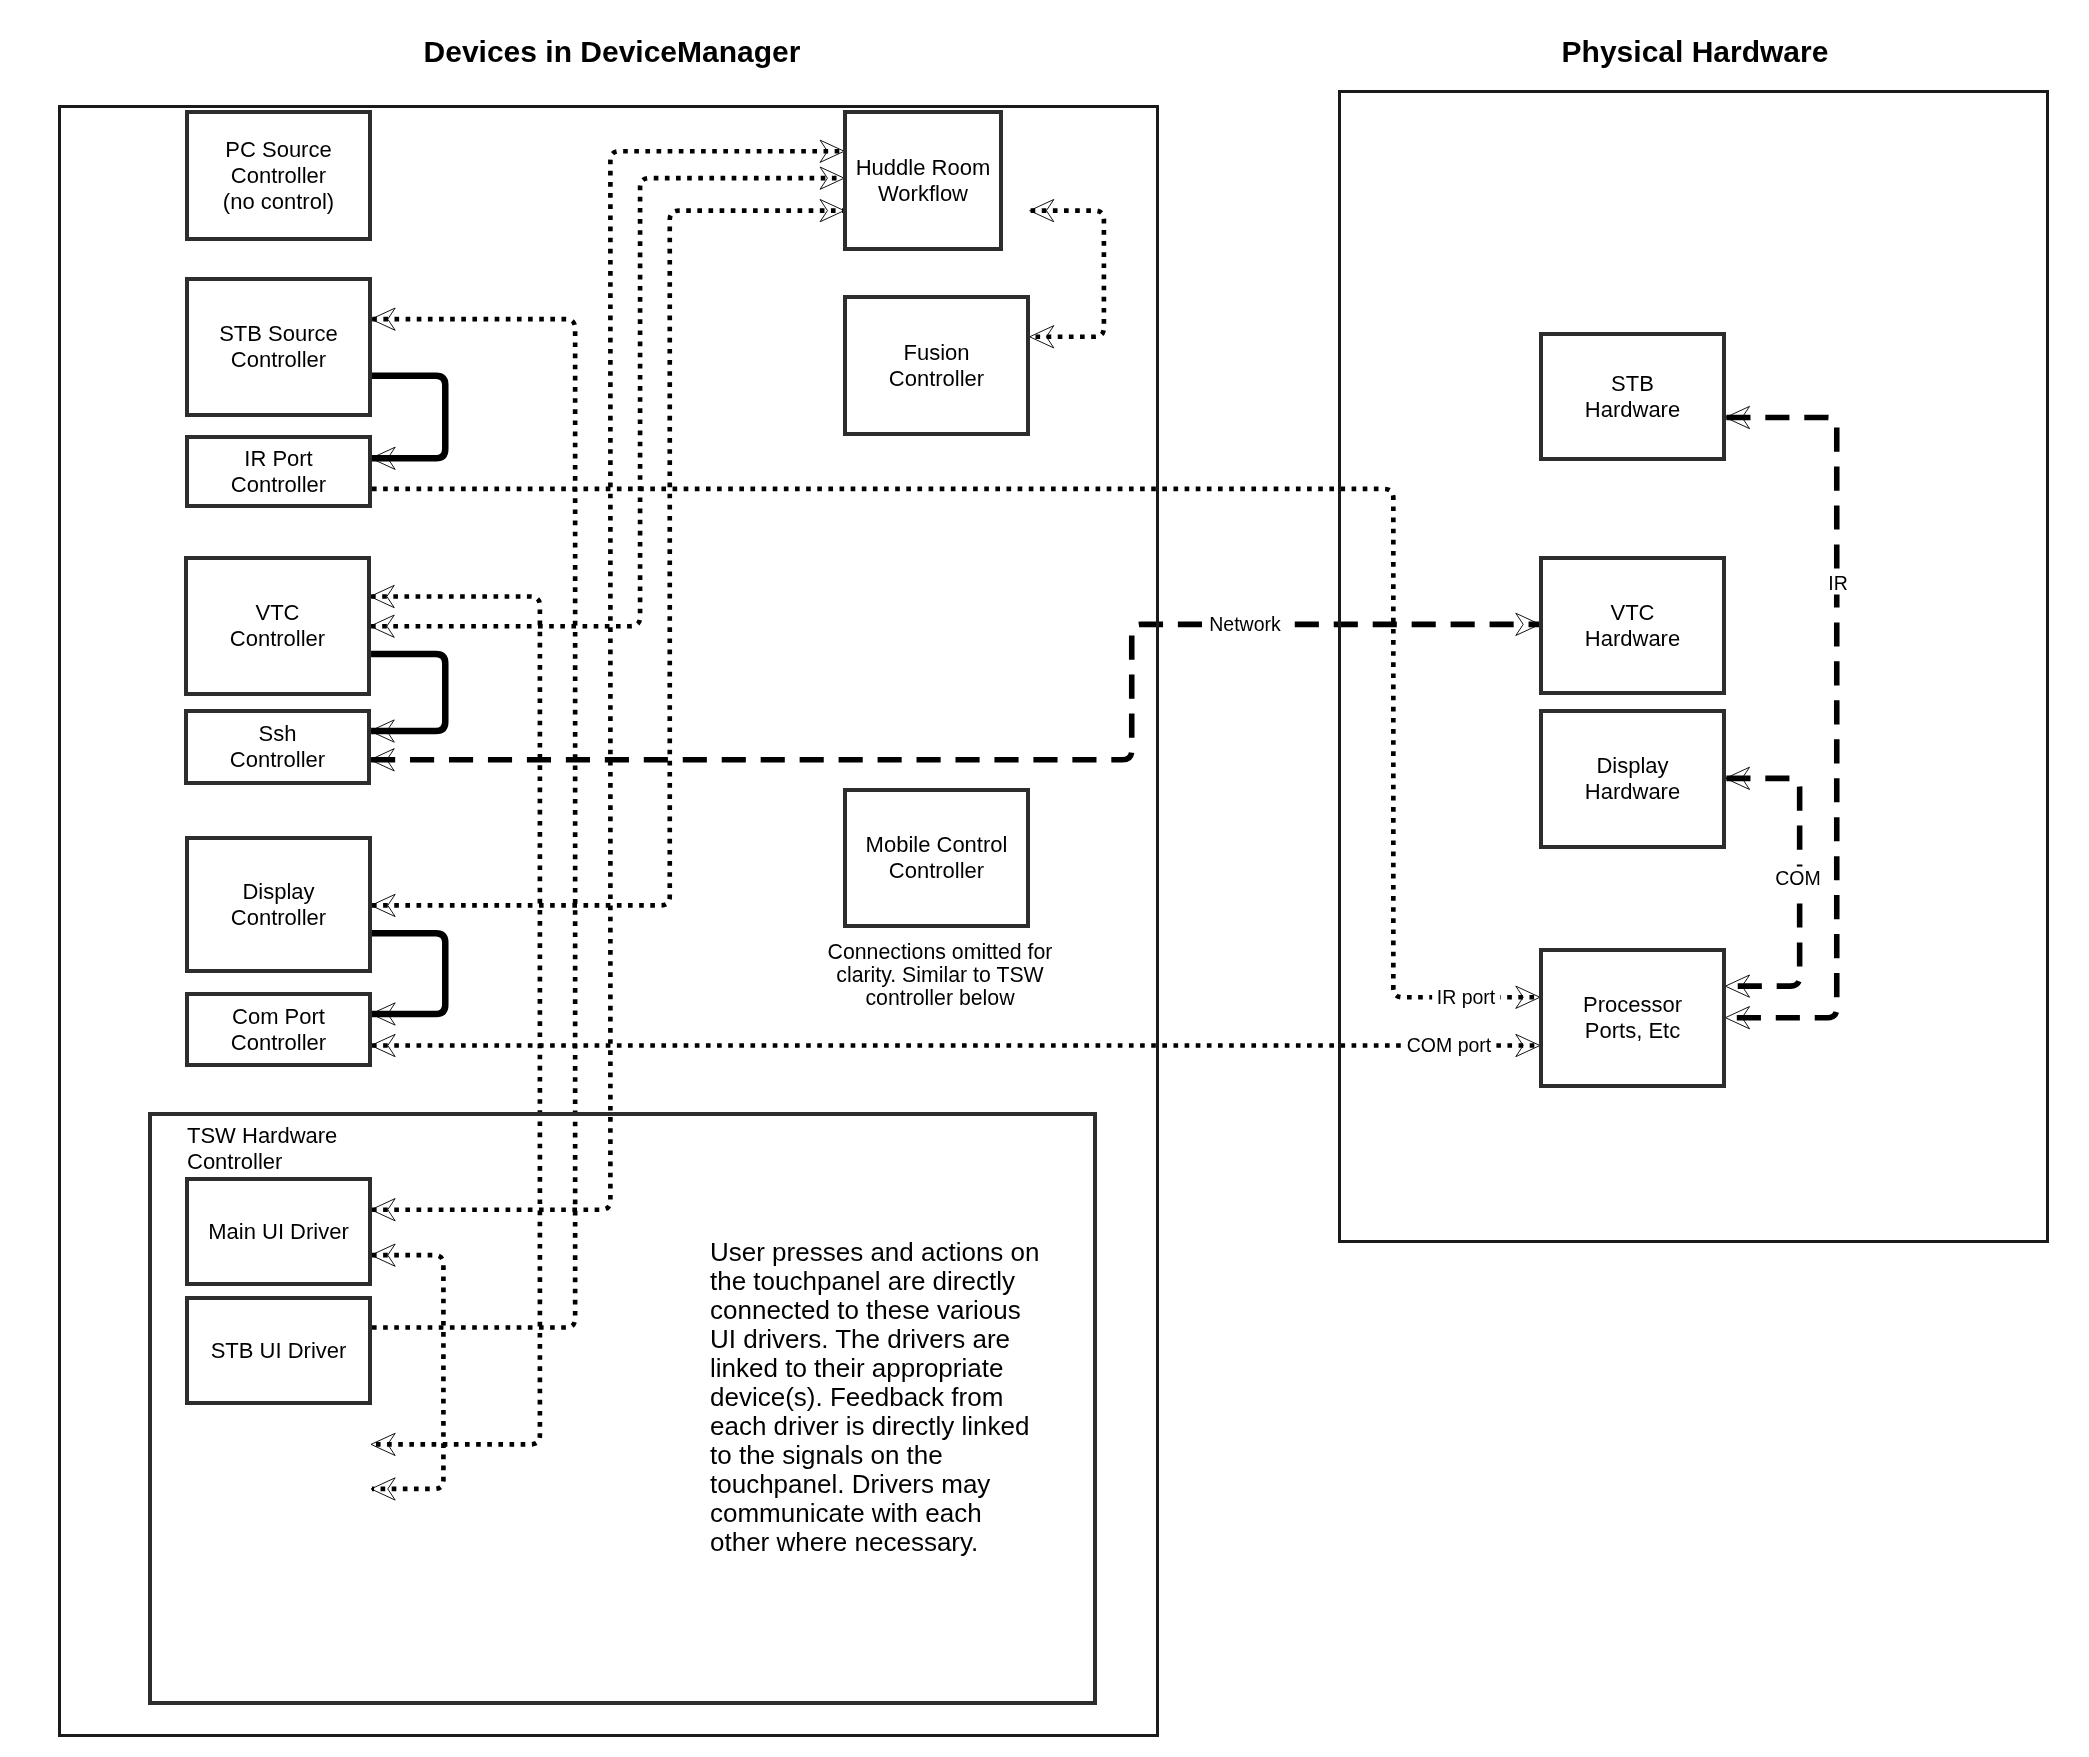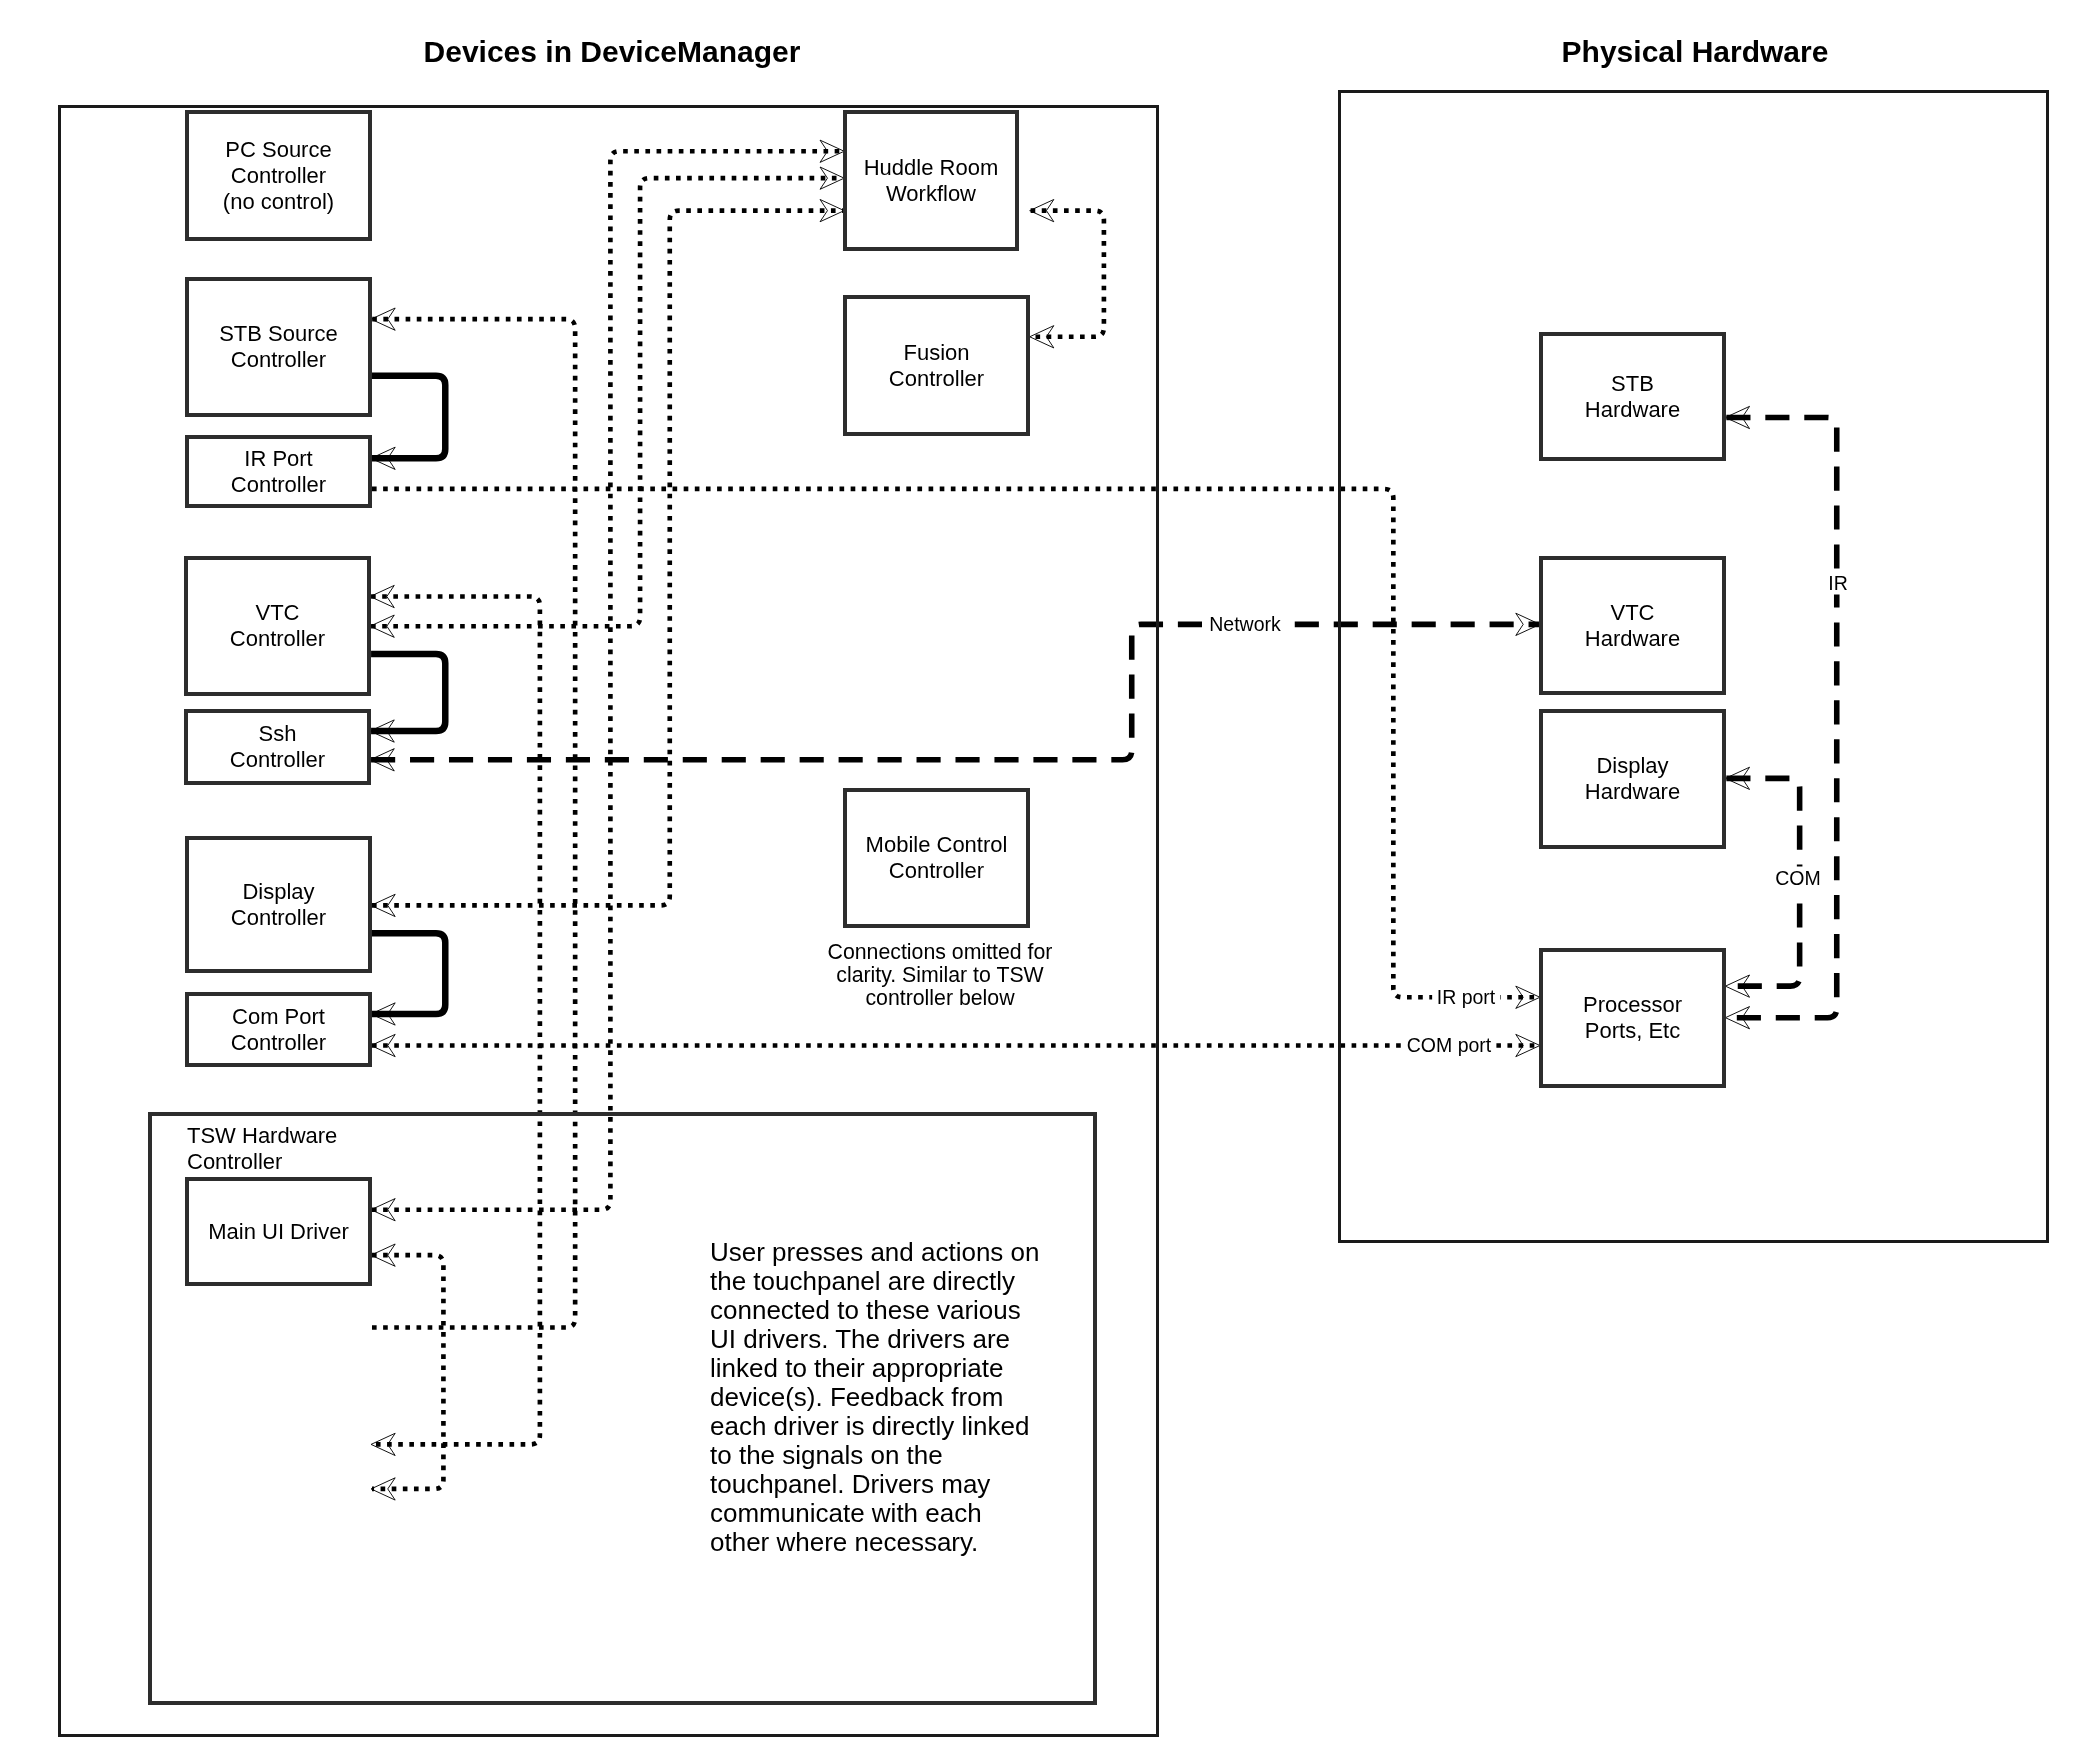--- a/index.html
+++ b/index.html
@@ -101,28 +101,29 @@
   <div class="node" style="left:185px;top:435px;width:187px;height:73px;">IR Port
 Controller</div>
   <div class="node" style="left:184px;top:556px;width:187px;height:140px;">VTC
 Controller</div>
   <div class="node" style="left:184px;top:709px;width:187px;height:76px;">Ssh
 Controller</div>
   <div class="node" style="left:185px;top:836px;width:187px;height:137px;">Display
 Controller</div>
   <div class="node" style="left:185px;top:992px;width:187px;height:75px;">Com Port
 Controller</div>
-  <div class="node" style="left:843px;top:110px;width:176px;height:141px;">Huddle Room
+  <div class="node" style="left:843px;top:110px;width:160px;height:141px;">Huddle Room
 Workflow</div>
   <div class="node" style="left:843px;top:295px;width:187px;height:141px;">Fusion
 Controller</div>
   <div class="node" style="left:843px;top:788px;width:187px;height:140px;">Mobile Control
 Controller</div>
 
   <div class="node" style="left:185px;top:1177px;width:187px;height:109px;">Main UI Driver</div>
+  <div class="node" style="left:185px;top:1296px;width:187px;height:109px;">STB UI Driver</div>
 
   <div class="node" style="left:1539px;top:332px;width:187px;height:129px;">STB
 Hardware</div>
   <div class="node" style="left:1539px;top:556px;width:187px;height:139px;">VTC
 Hardware</div>
   <div class="node" style="left:1539px;top:709px;width:187px;height:140px;">Display
 Hardware</div>
   <div class="node" style="left:1539px;top:948px;width:187px;height:140px;">Processor
 Ports, Etc</div>
 

